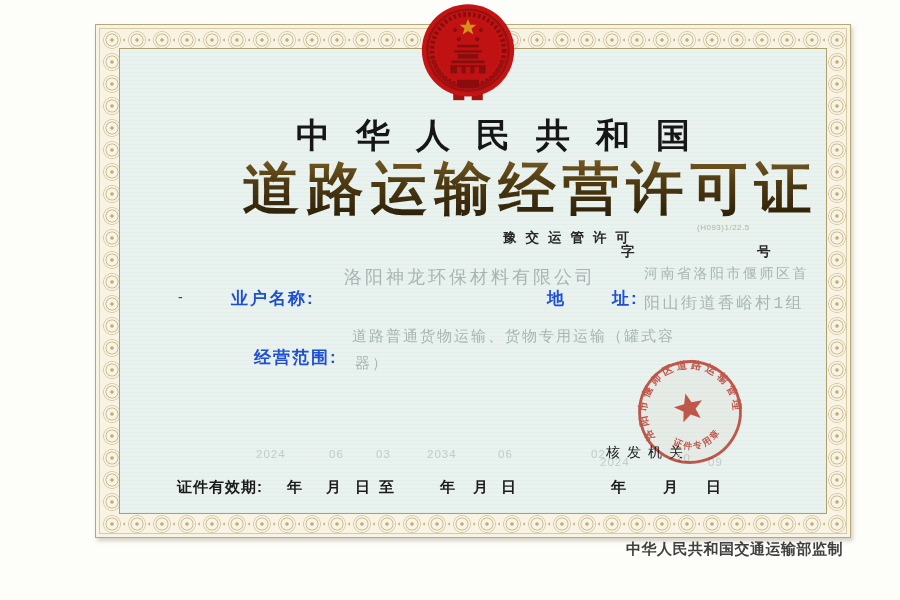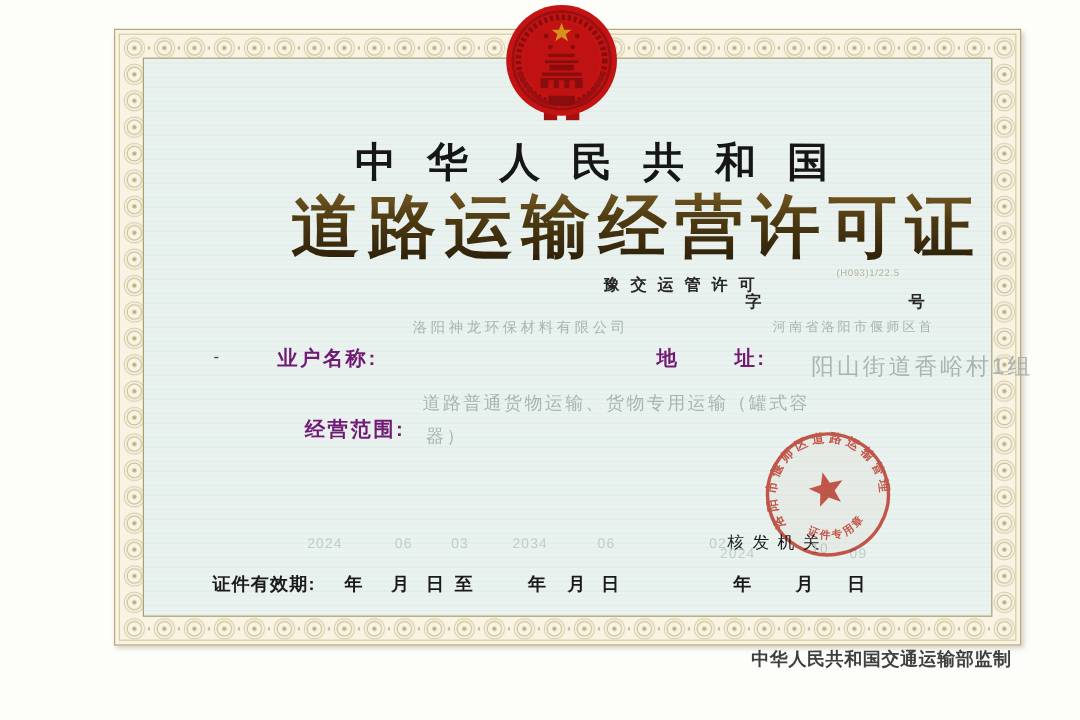--- a/index.html
+++ b/index.html
@@ -56,31 +56,31 @@
   }
 
   
   .abs { position:absolute; z-index:4; }
   .permit-prefix { left:503px; top:229px; font-size:13.5px; font-weight:bold; letter-spacing:9px; color:#262626; }
   .permit-zi { left:621px; top:243px; font-size:13.5px; font-weight:bold; color:#262626; }
   .permit-hao { left:757px; top:243px; font-size:13.5px; font-weight:bold; color:#262626; }
   .print-code { left:697px; top:223px; font-size:8px; color:#b7b1a1; filter:blur(.3px); letter-spacing:.5px; }
 
   
-  .field-label { font-size:17px; font-weight:600; color:#701a75; letter-spacing:2px; }
+  .field-label { font-size:17px; font-weight:600; color:#1d4ed8; letter-spacing:2px; }
   .faint-text { color:#9dabaa; filter:blur(.35px); opacity:.85; }
   .faint-date { font-size:11.5px; color:#bfccc7; filter:blur(.3px); letter-spacing:1px; }
 
   .biz-label   { left:231px; top:287px; }
   .dash-mark   { left:178px; top:289px; font-size:14px; color:#444; }
-  .biz-value   { left:344px; top:265px; font-size:12px; letter-spacing:3px; }
+  .biz-value   { left:344px; top:265px; font-size:18px; letter-spacing:3px; }
   .addr-label1 { left:547px; top:287px; }
   .addr-label2 { left:612px; top:287px; }
-  .addr-value1 { left:644px; top:265px; font-size:11px; letter-spacing:2.5px; }
-  .addr-value2 { left:676px; top:293px; font-size:19px; letter-spacing:2.5px; }
+  .addr-value1 { left:644px; top:265px; font-size:14px; letter-spacing:2.5px; }
+  .addr-value2 { left:644px; top:293px; font-size:16px; letter-spacing:2.5px;font-family:Liberation Mono, monospace; }
   .scope-label { left:254px; top:346px; }
   .scope-value1{ left:352px; top:327px; font-size:15px; letter-spacing:2px; }
   .scope-value2{ left:355px; top:354px; font-size:15px; letter-spacing:2px; }
 
   
   .unit { font-size:15px; font-weight:bold; color:#1a1a1a; }
   .issuer-label { left:606px; top:444px; font-size:14px; font-weight:normal; letter-spacing:7px; color:#1a1a1a; }
   .iss-y { left:600px; top:456px; } .iss-m { left:676px; top:452px; } .iss-d { left:708px; top:456px; }
   .iss-u-y { left:611px; top:478px; } .iss-u-m { left:663px; top:478px; } .iss-u-d { left:706px; top:478px; }
 

